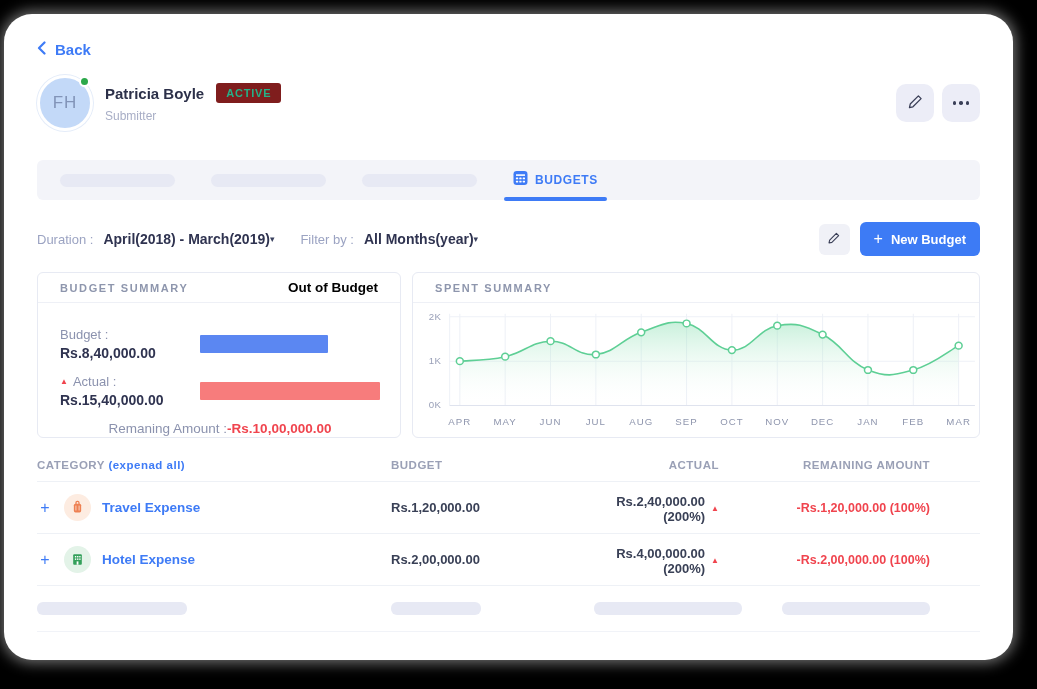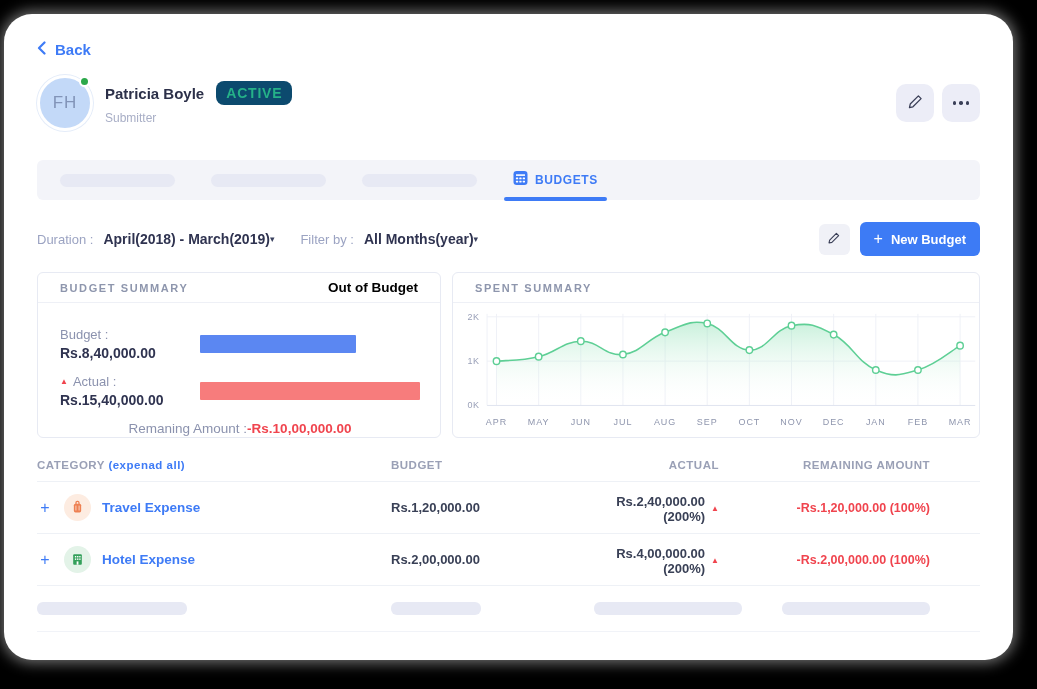--- a/index.html
+++ b/index.html
@@ -18,22 +18,22 @@
   .avatar-wrap { position:relative; width:56px; height:56px; }
   .avatar { width:56px; height:56px; border-radius:50%; background:#c3d9f8;
             border:3px solid #fff; box-shadow:0 0 0 1px #e4ecf9;
             display:flex; align-items:center; justify-content:center;
             color:#8294b8; font-size:17px; letter-spacing:1px; }
   .status-dot { position:absolute; top:1px; right:3px; width:11px; height:11px;
                 border-radius:50%; background:#2ba84a; border:2px solid #fff; }
   .who { margin-left:12px; }
   .name-row { display:flex; align-items:center; gap:12px; }
   .p-name { font-size:15px; font-weight:bold; color:#2c3049; }
-  .badge { background:#0c4a6e; color:#25b188; font-size:14px; font-weight:bold;
-           letter-spacing:.8px; padding:4px 10px; border-radius:8px; }
+  .badge { background:#7f1d1d; color:#25b188; font-size:11px; font-weight:bold;
+           letter-spacing:.8px; padding:4px 10px; border-radius:3px; }
   .p-role { font-size:12px; color:#a8aec6; margin-top:6px; }
   .head-actions { margin-left:auto; display:flex; gap:8px; }
   .icon-btn { width:38px; height:38px; border:none; border-radius:10px; background:#ecedf7;
               display:flex; align-items:center; justify-content:center; cursor:pointer; }
   .dots { display:flex; gap:3px; }
   .dots i { width:3.5px; height:3.5px; border-radius:50%; background:#3a3f57; }
 
   
   .tabbar { margin-top:29px; height:40px; background:#f3f4f9; border-radius:6px;
             display:flex; align-items:center; position:relative; }
@@ -60,21 +60,21 @@
   .new-budget .plus { font-size:16px; font-weight:400; }
   .new-budget .nb-label { font-size:13px; font-weight:600; }
 
   
   .cards { margin-top:16px; display:flex; gap:11px; }
   .card { border:1px solid #e7eaf3; border-radius:6px; background:#fff; height:166px; }
   .card-head { height:30px; border-bottom:1px solid #eef0f6; display:flex; align-items:center;
                justify-content:space-between; padding:0 22px 0 22px; }
   .card-title { font-size:11px; font-weight:bold; letter-spacing:1.6px; color:#8e96ad; }
   .oob { color:#000000; font-size:13.5px; font-weight:bold; }
-  .budget-card { width:404px; }
+  .budget-card { width:364px; }
   .spent-card { flex:1; }
   .bc-body { padding:24px 20px 0 22px; }
   .bar-row { display:flex; align-items:center; margin-bottom:13px; }
   .bar-labels { width:140px; }
   .bar-l1 { font-size:13px; color:#8b92ae; display:flex; align-items:center; gap:5px; }
   .bar-l2 { font-size:14px; font-weight:bold; color:#2f3350; margin-top:3px; }
   .tri-up { color:#f0444e; font-size:8px; }
   .bar-track { flex:1; height:18px; }
   .bar { height:18px; border-radius:1px; }
   .bar.blue { background:#5b87f2; }

